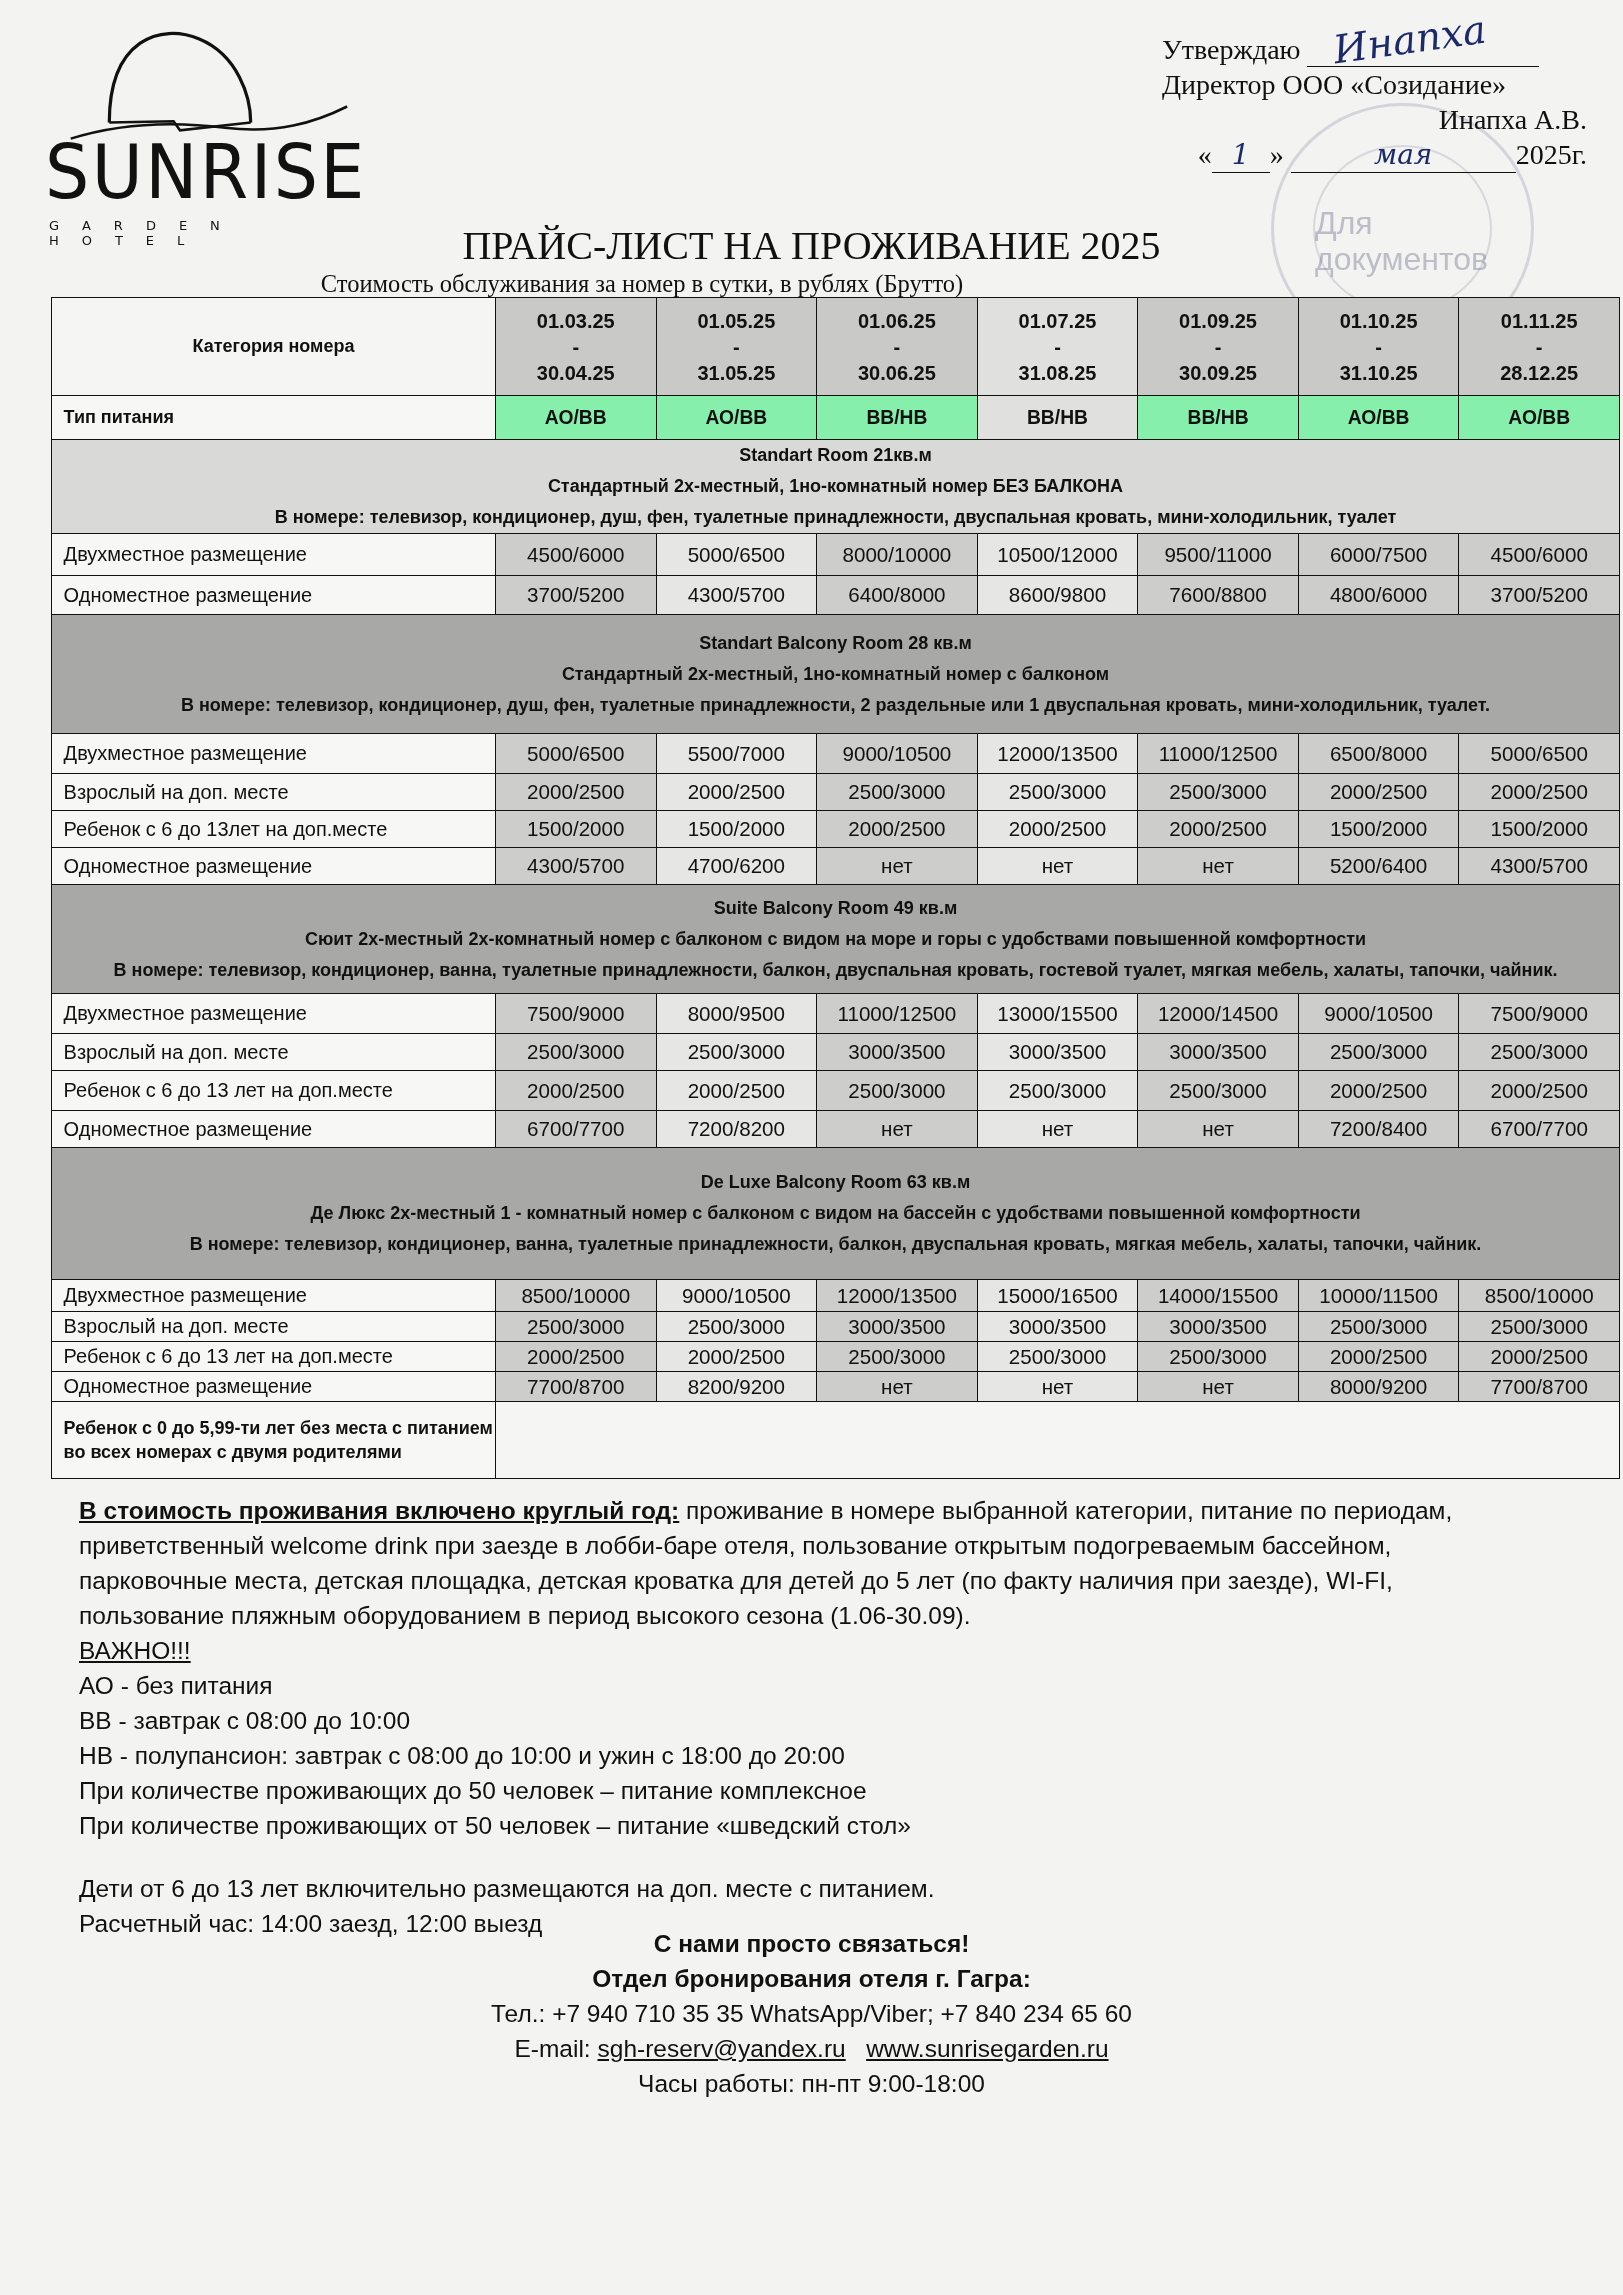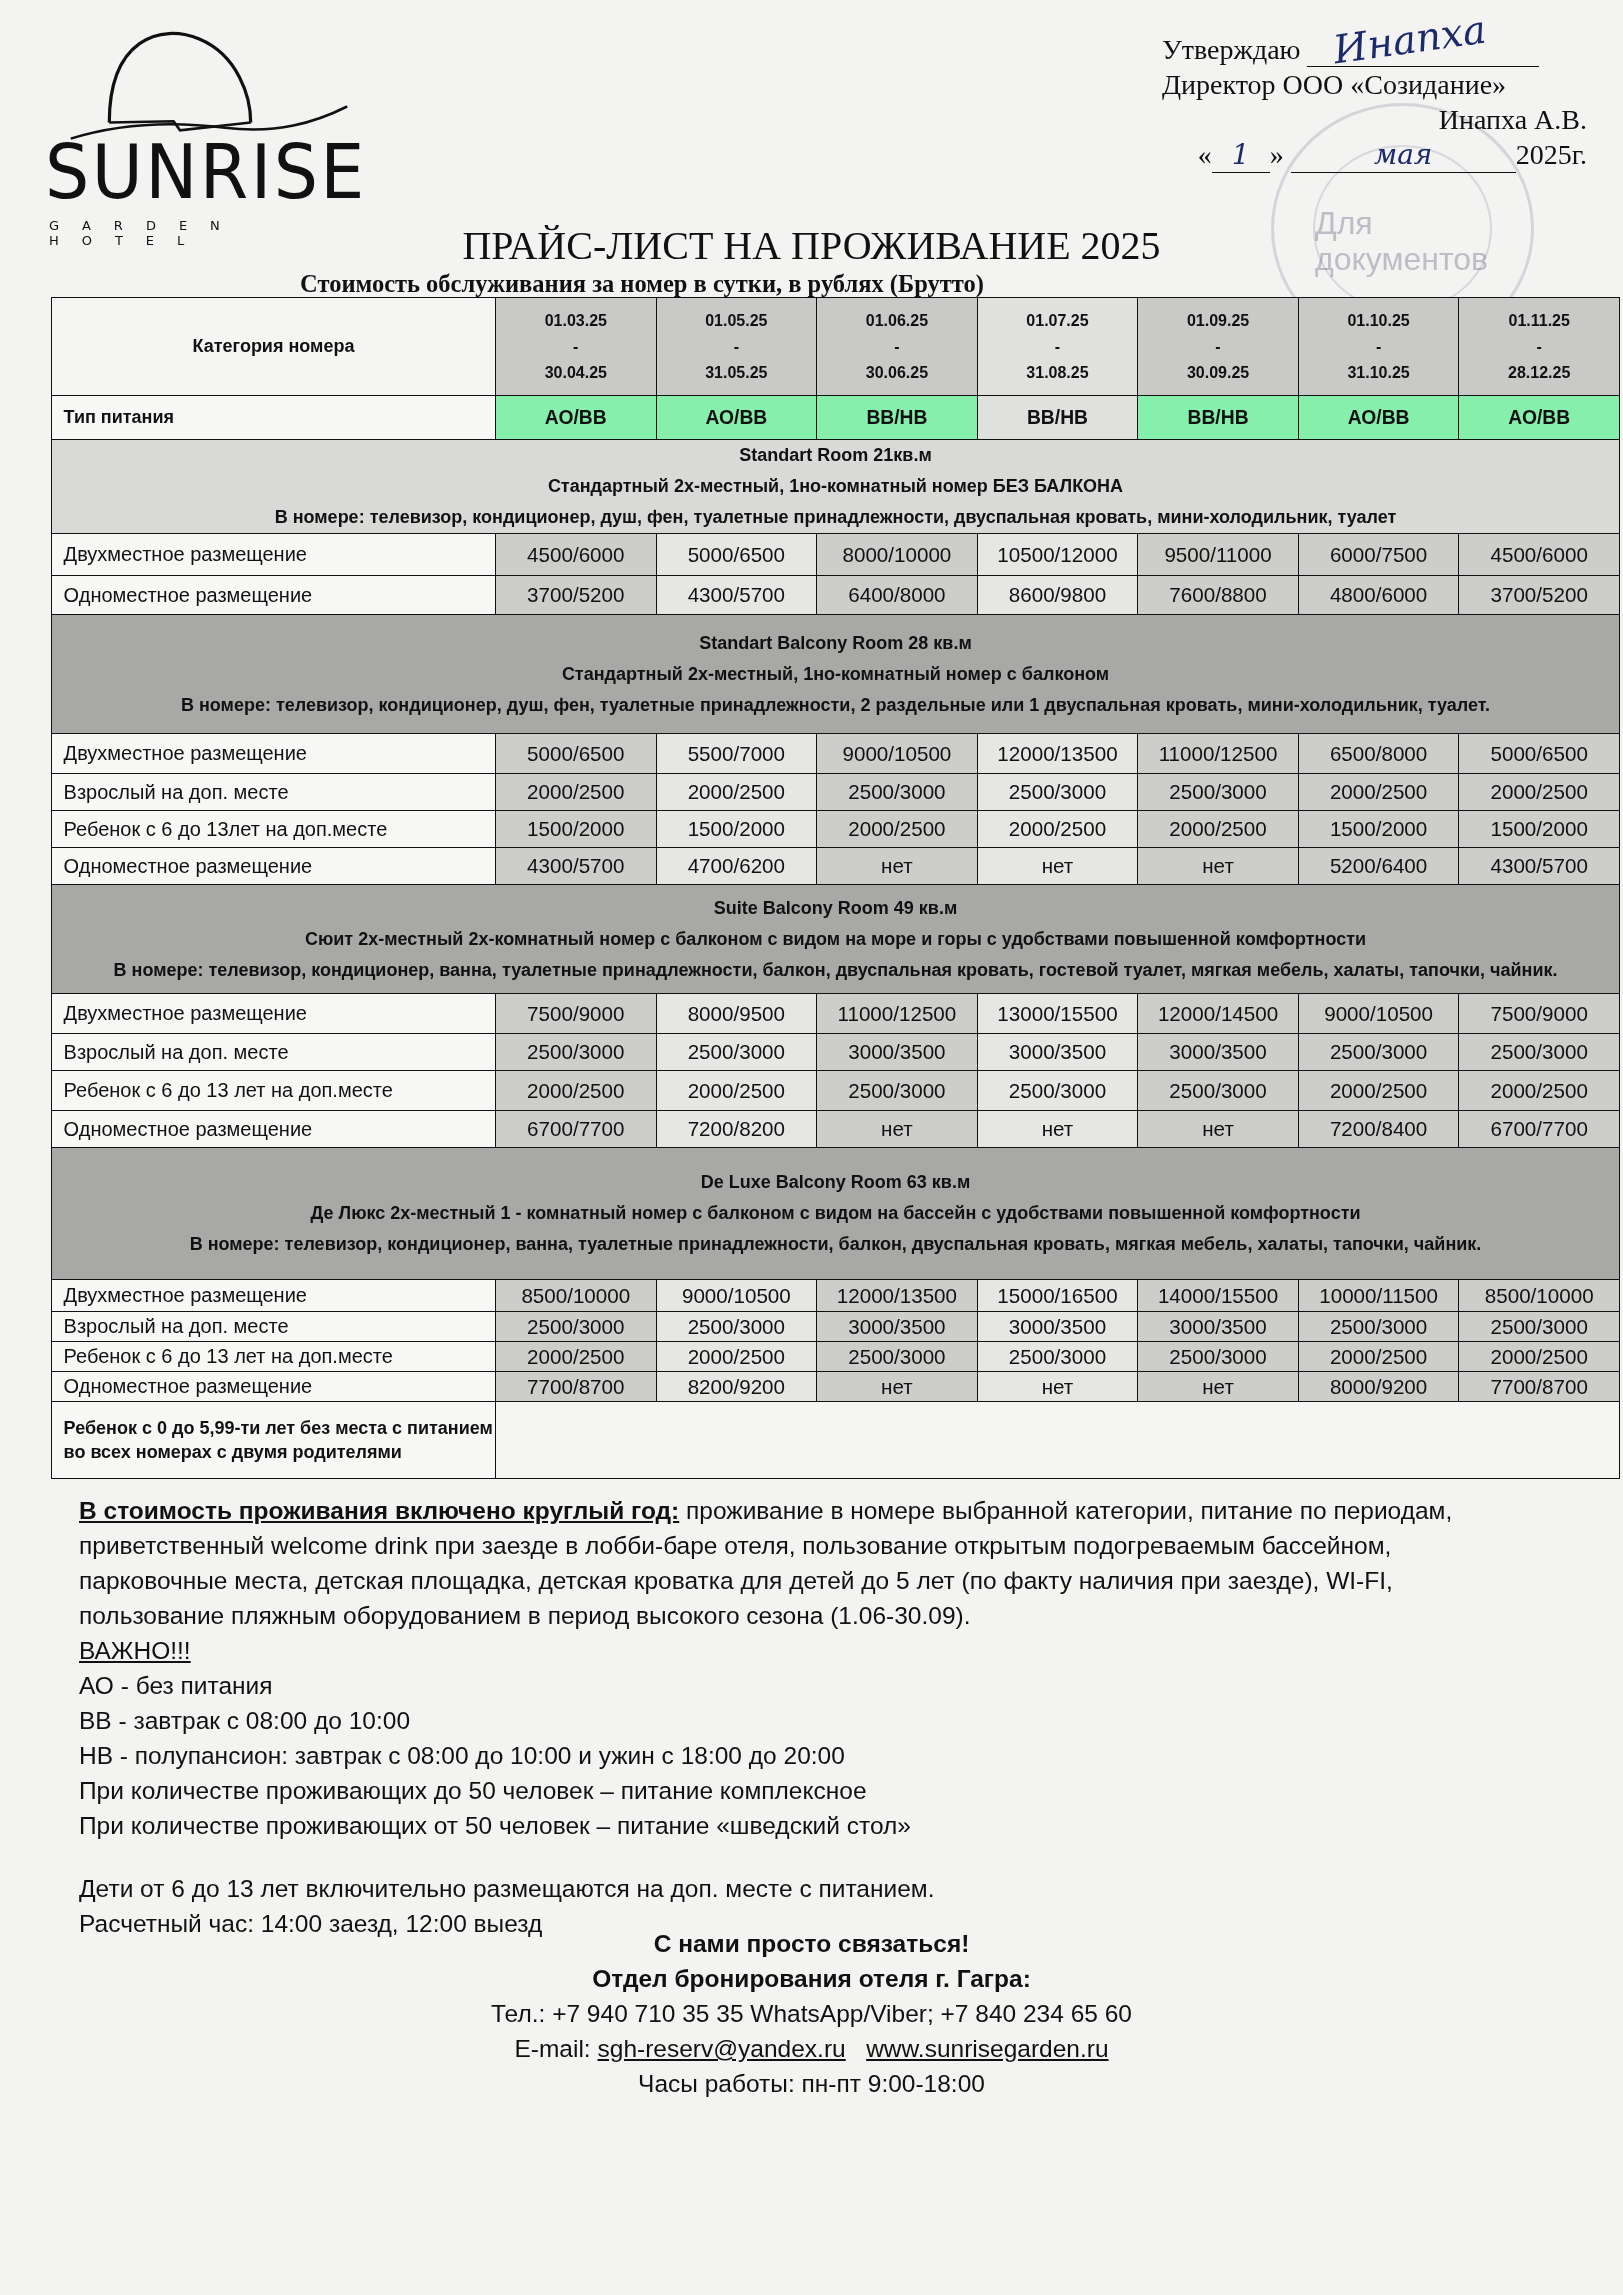--- a/index.html
+++ b/index.html
@@ -41,32 +41,32 @@
     position:absolute; left:39px; top:39px; right:39px; bottom:39px; border:2.6px solid rgba(120,120,150,0.22); border-radius:50%;
     color:rgba(90,90,120,0.35); font-size:32px; text-align:left; padding-top:58px; line-height:36px;
   }
   
   .title {
     position:absolute; left:0; width:1623px; top:222px; text-align:center;
     font-family:"Liberation Serif", "DejaVu Serif", serif; font-weight:normal; font-size:40px;
   }
   .subtitle {
     position:absolute; left:0; width:1284px; top:270px; text-align:center;
-    font-family:"Liberation Serif", "DejaVu Serif", serif; font-weight:bold; font-size:24.5px;
+    font-family:"Liberation Serif", "DejaVu Serif", serif; font-weight:normal; font-size:24.5px;
   }
   
   .tbl {
     position:absolute; left:51px; top:297px; width:1569px;
     border-collapse:collapse; table-layout:fixed;
   }
   .tbl td { border:1.9px solid #111; text-align:center; vertical-align:middle; font-weight:bold; font-size:20px; padding:0; }
   .tbl col.c0 { width:444px; }
   .tbl .lbl { text-align:left; padding-left:11.6px; background:#f7f7f5; }
   .tbl .hdr-cat { text-align:center; font-size:18px; background:#f5f5f3; }
-  .tbl .date { background:#c9c9c7; font-size:16px; line-height:26px; }
+  .tbl .date { background:#c9c9c7; font-size:20px; line-height:26px; }
   .tbl .date.light { background:#e0e0de; }
   .tbl .meal { background:#86efac; font-size:19.3px; }
   .tbl .meal.light { background:#e0e0de; }
   .tbl .val { font-weight:normal; font-size:20.6px; background:#cdcdcb; }
   .tbl .val.light { background:#e6e6e4; }
   .tbl .sec { background:#d9d9d7; font-size:18px; line-height:31px; }
   .tbl .sec.dark { background:#a8a8a6; }
   .tbl .sec .amen { font-size:18px; }
   .tbl .empty { background:#f5f5f3; }
   .tbl .lbl.small { font-size:18px; line-height:24.5px; padding-top:3.9px; padding-bottom:3.9px; }

